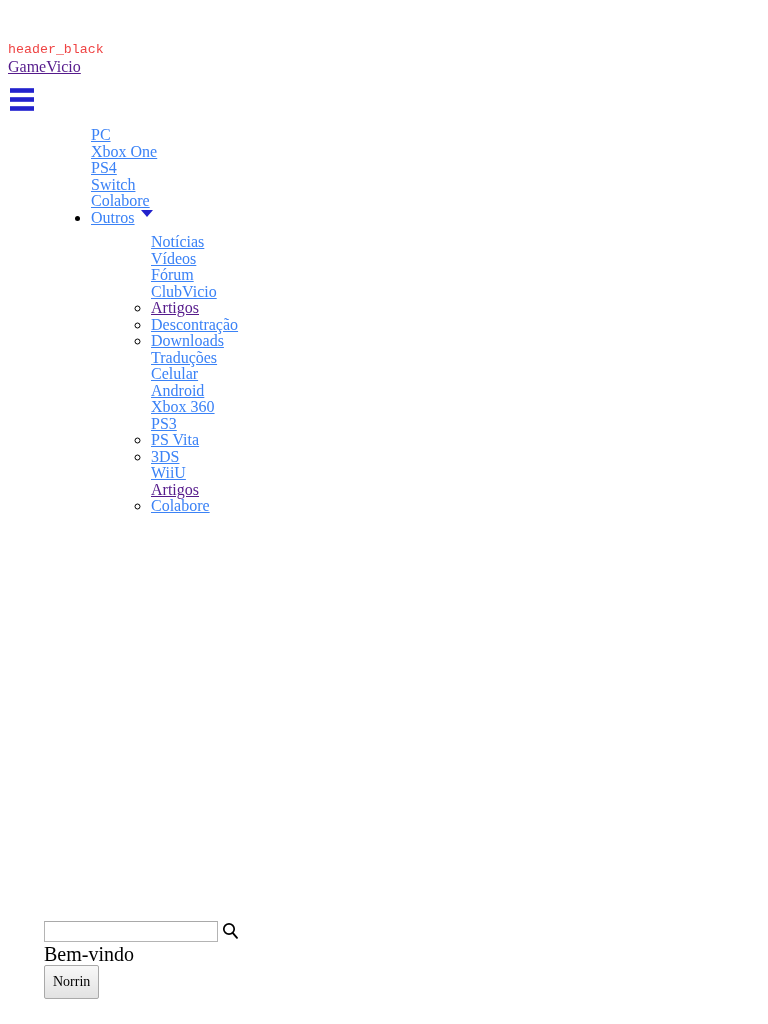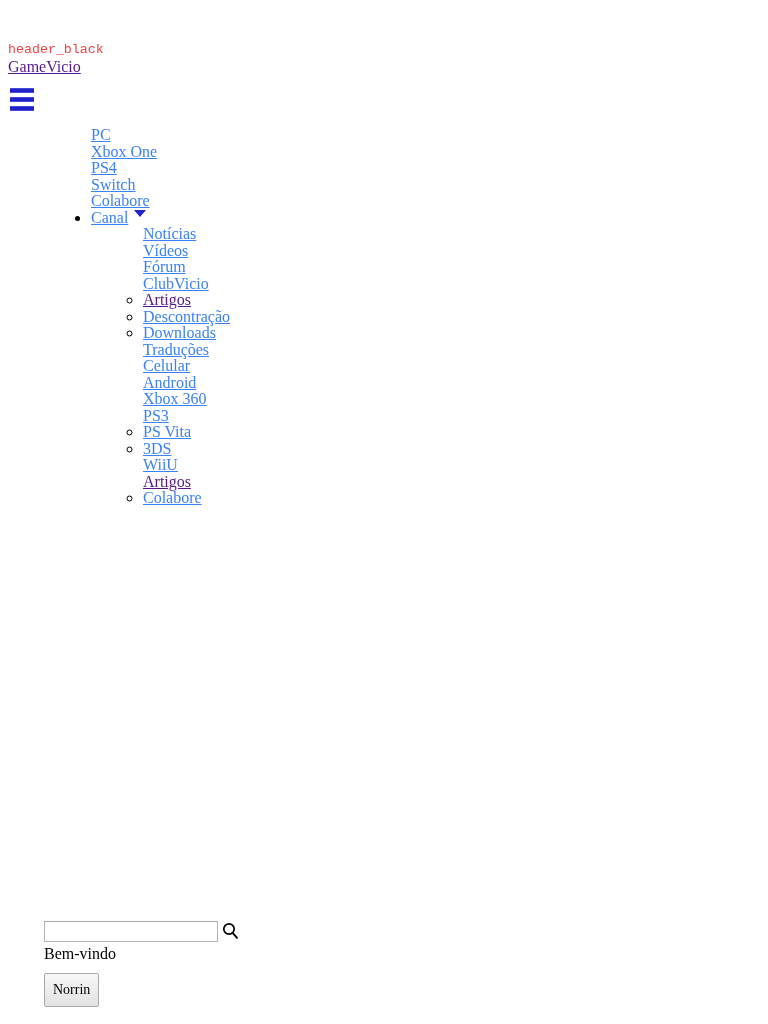--- a/index.html
+++ b/index.html
@@ -83,21 +83,21 @@
     list-style: none;
     margin-left: 13px;
   }
   ul.nav-root > li.bulleted {
     list-style: disc;
     margin-left: 13px;
   }
 
   ul.nav-sub {
     list-style: none;
-    margin: 0;
+    margin: 8px;
     padding-left: 39px;
   }
   ul.nav-sub > li {
     line-height: 16.5px;
     list-style: none;
     margin-left: 13px;
   }
   ul.nav-sub > li.bulleted {
     list-style: circle;
     margin-left: 13px;
@@ -137,23 +137,23 @@
     padding: 1px 2px;
     margin: 0 0 0 36px;
     box-sizing: content-box;
   }
   .search-icon {
     margin-left: 4px;
     display: inline-block;
     line-height: 0;
   }
   .welcome {
-    font-size: 16px;
+    font-size: 20px;
     line-height: 18px;
-    margin: 1px 0 8px 36px;
+    margin: 1px 0 0 36px;
     color: #000000;
   }
   button.user-button {
     margin: 2px 0 0 36px;
     font-family: "Liberation Serif", "DejaVu Serif", serif;
     font-size: 14px;
     padding: 8px 8px;
     color: #000000;
     background: linear-gradient(#f8f8f8, #e2e2e2);
     border: 1px solid #a9a9a9;
@@ -189,21 +189,21 @@
       <a href="#">PS4</a>
     </li>
     <li>
       <a href="#">Switch</a>
     </li>
     <li>
       <a href="#">Colabore</a>
     </li>
 
     <li class="bulleted">
-      <a href="#">Canal</a><span class="caret"></span>
+      <a href="#">Outros</a><span class="caret"></span>
 
       <ul class="nav-sub">
         <li>
           <a href="#">Notícias</a>
         </li>
         <li>
           <a href="#">Vídeos</a>
         </li>
         <li>
           <a href="#">Fórum</a>

